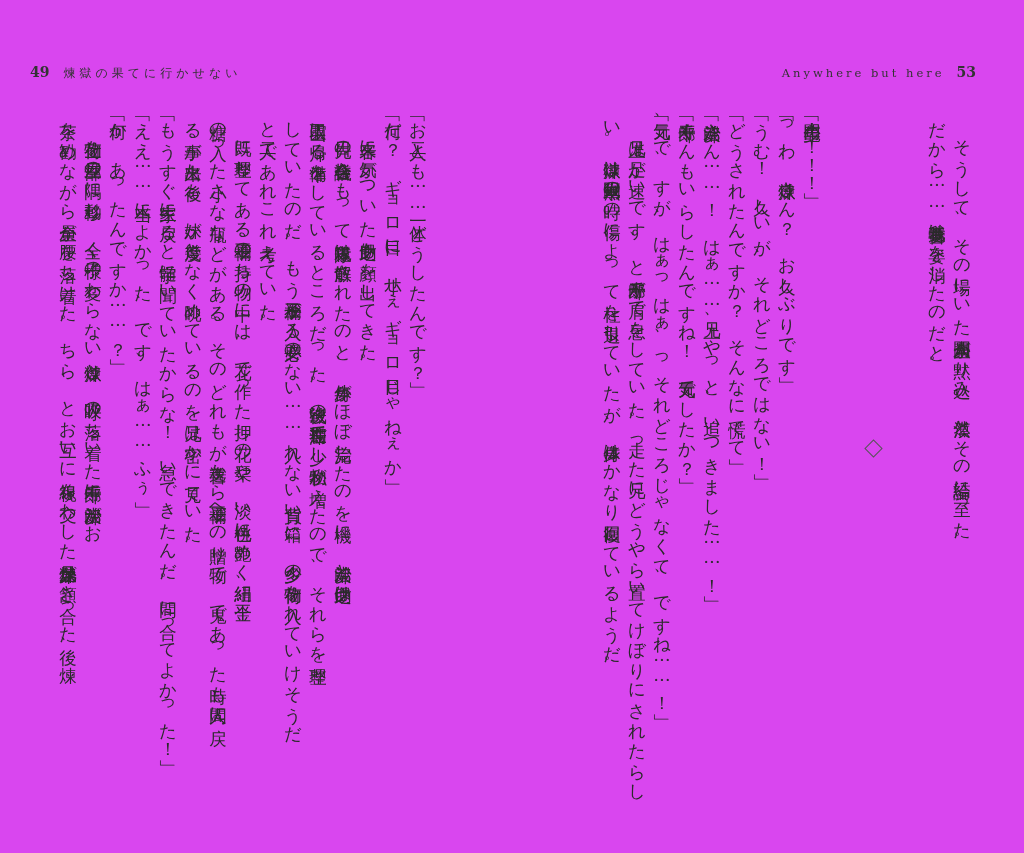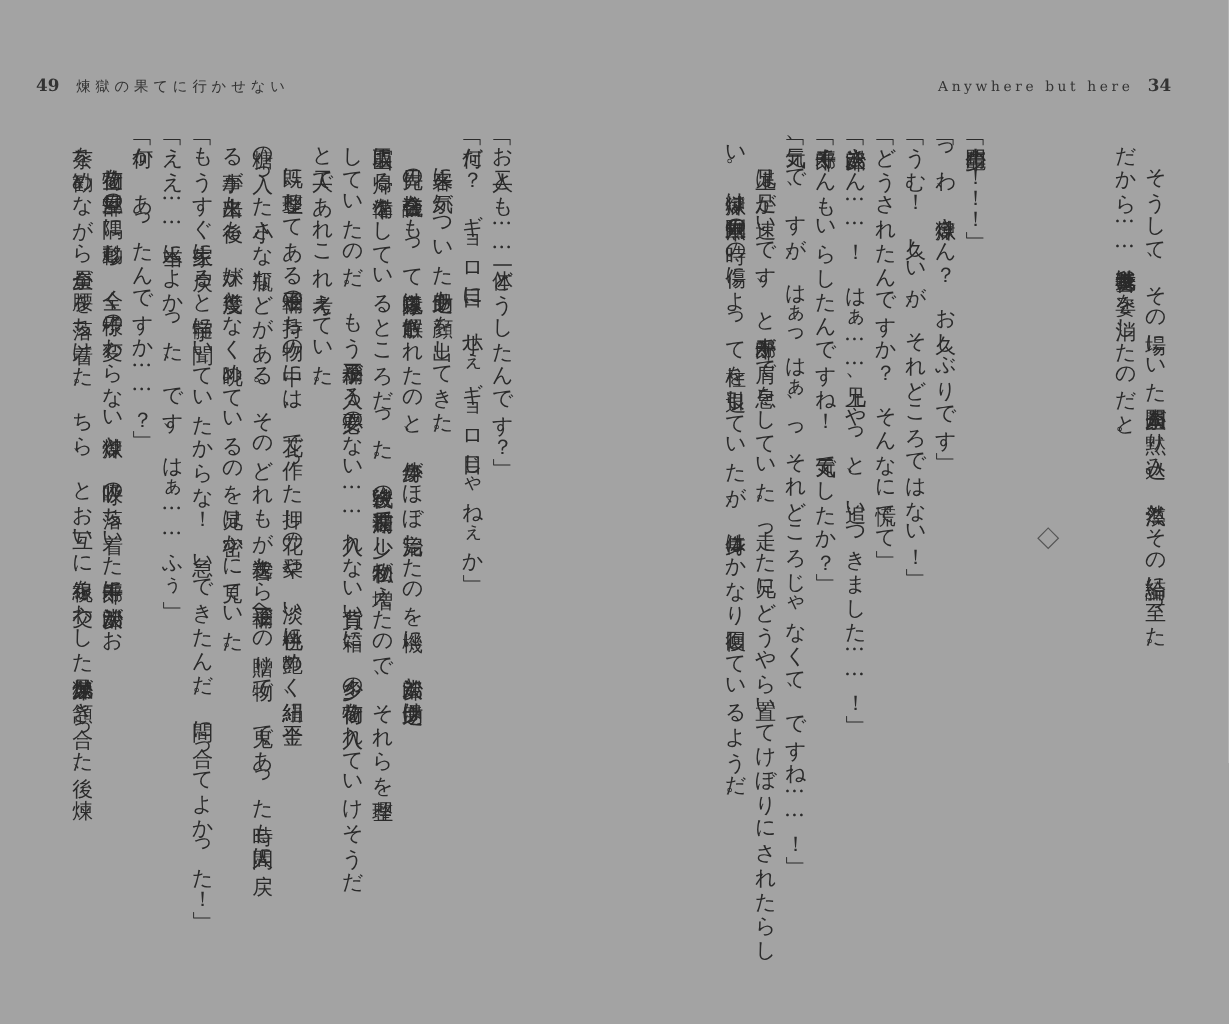--- a/index.html
+++ b/index.html
@@ -1,18 +1,18 @@
 <!DOCTYPE html>
 <html><head>
   <meta charset="utf-8">
   <style>
     html, body { margin: 0; padding: 0; background: #ffffff; }
     body { width: 1024px; height: 853px; position: relative; overflow: hidden;
            font-family: "DejaVu Serif", "Liberation Serif", serif; color: #2b2b2b; }
-    .spread { position: absolute; left: 0; top: 0; width: 1024px; height: 853px; background: #a3a3a3; }
+    .spread { position: absolute; left: 0; top: 0; width: 1024px; height: 853px; background: #d946ef; }
     .page { position: absolute; top: 0; height: 853px; }
     .page.left { left: 0; width: 512px; }
     .page.right { left: 512px; width: 512px; }
     .header { position: absolute; top: 64px; font-size: 12px; letter-spacing: 2px; color: #333; white-space: nowrap; }
     .header .num { font-size: 14px; font-weight: bold; letter-spacing: 0; }
     .header.left-h { left: 30px; }
     .header.left-h .title { margin-left: 14px; font-size: 12px; letter-spacing: 4px; }
     .header.right-h { right: 48px; }
     .header.right-h .title { margin-right: 12px; font-family: "DejaVu Serif", "Liberation Serif", serif; letter-spacing: 3px; font-size: 11.5px; margin-top: 13px; }
     .col { position: absolute; writing-mode: vertical-rl; text-orientation: upright;
@@ -43,21 +43,21 @@
     <div class="col" style="left:181px; top:110px;">る事が出来た後も、妹が幾度となく眺めているのを兄は密かに見ていた。</div>
     <div class="col" style="left:156px; top:110px;">「もうすぐ生家に戻ると宇髄に聞いていたからな！　急いできたんだ。間に合ってよかった！」</div>
     <div class="col" style="left:131px; top:110px;">「ええ……本当によかった、です、はぁ……ふぅ」</div>
     <div class="col" style="left:106px; top:110px;">「何か、あったんですか……？」</div>
     <div class="col" style="left:81px; top:110px;">　荷物を一旦部屋の隅に移動し、全く様子の変わらない煉獄と、呼吸の落ち着いた千寿郎に炭治郎がお</div>
     <div class="col" style="left:56px; top:110px;">茶を勧めながら全員が腰を落ち着けた。ちら、とお互いに視線を交わした煉獄兄弟が頷き合った後、煉</div>
   </div>
 
   <div class="page right">
     <div class="header right-h">
-      <span class="title">Anywhere but here</span><span class="num">34</span>
+      <span class="title">Anywhere but here</span><span class="num">53</span>
     </div>
 
     <div class="col" style="left:438px; top:110px;">　そうして、その場にいた人間全員が黙り込み、漠然とその結論に至った。</div>
     <div class="col" style="left:413px; top:110px;">だから……我妻善逸は姿を消したのだと。</div>
 
     <div class="diamond" style="left:355px; top:442px;"></div>
 
     <div class="col" style="left:288px; top:110px;">「竈門少年！！！！」</div>
     <div class="col" style="left:263px; top:110px;">「っわ、煉獄さん？　お久しぶりです」</div>
     <div class="col" style="left:238px; top:110px;">「うむ！　久しいが、それどころではない！」</div>

